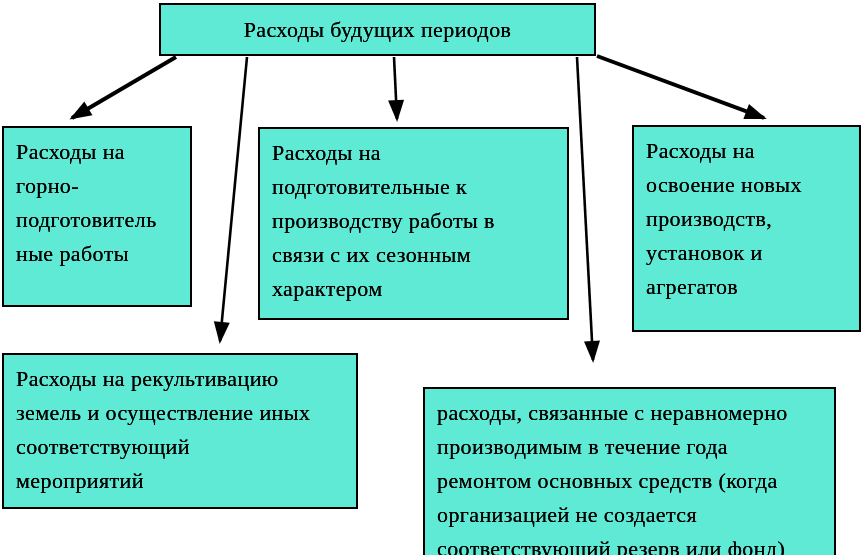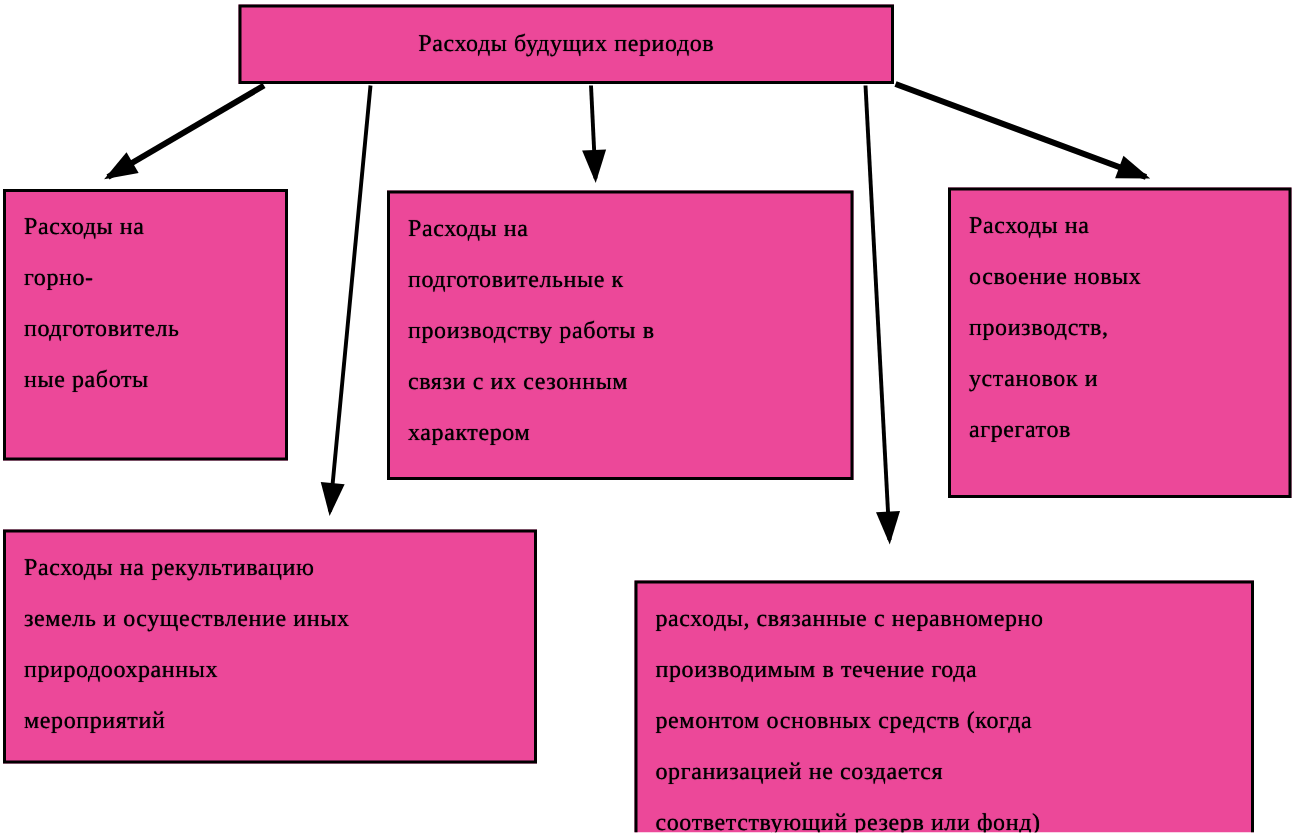--- a/index.html
+++ b/index.html
@@ -24,23 +24,23 @@
     position: absolute;
     left: 0;
     top: 0;
     width: 866px;
     height: 555px;
     pointer-events: none;
   }
   .node {
     position: absolute;
     box-sizing: border-box;
-    background: #ec4899;
+    background: #5eead4;
     border: 2px solid #000000;
-    font-size: 16px;
+    font-size: 22px;
     line-height: 34px;
     letter-spacing: 0.4px;
     white-space: pre-line;
     padding: 7px 12px;
     text-shadow: 0 0 0.6px #000000;
   }
   .node.root {
     display: flex;
     align-items: center;
     justify-content: center;
@@ -89,21 +89,21 @@
 характером</div>
 
   <div class="node" id="node-child2">Расходы на
 освоение новых
 производств,
 установок и
 агрегатов</div>
 
   <div class="node" id="node-child3">Расходы на рекультивацию
 земель и осуществление иных
-природоохранных
+соответствующий
 мероприятий</div>
 
   <div class="node" id="node-child4">расходы, связанные с неравномерно
 производимым в течение года
 ремонтом основных средств (когда
 организацией не создается
 соответствующий резерв или фонд)</div>
 
 </div>
 

